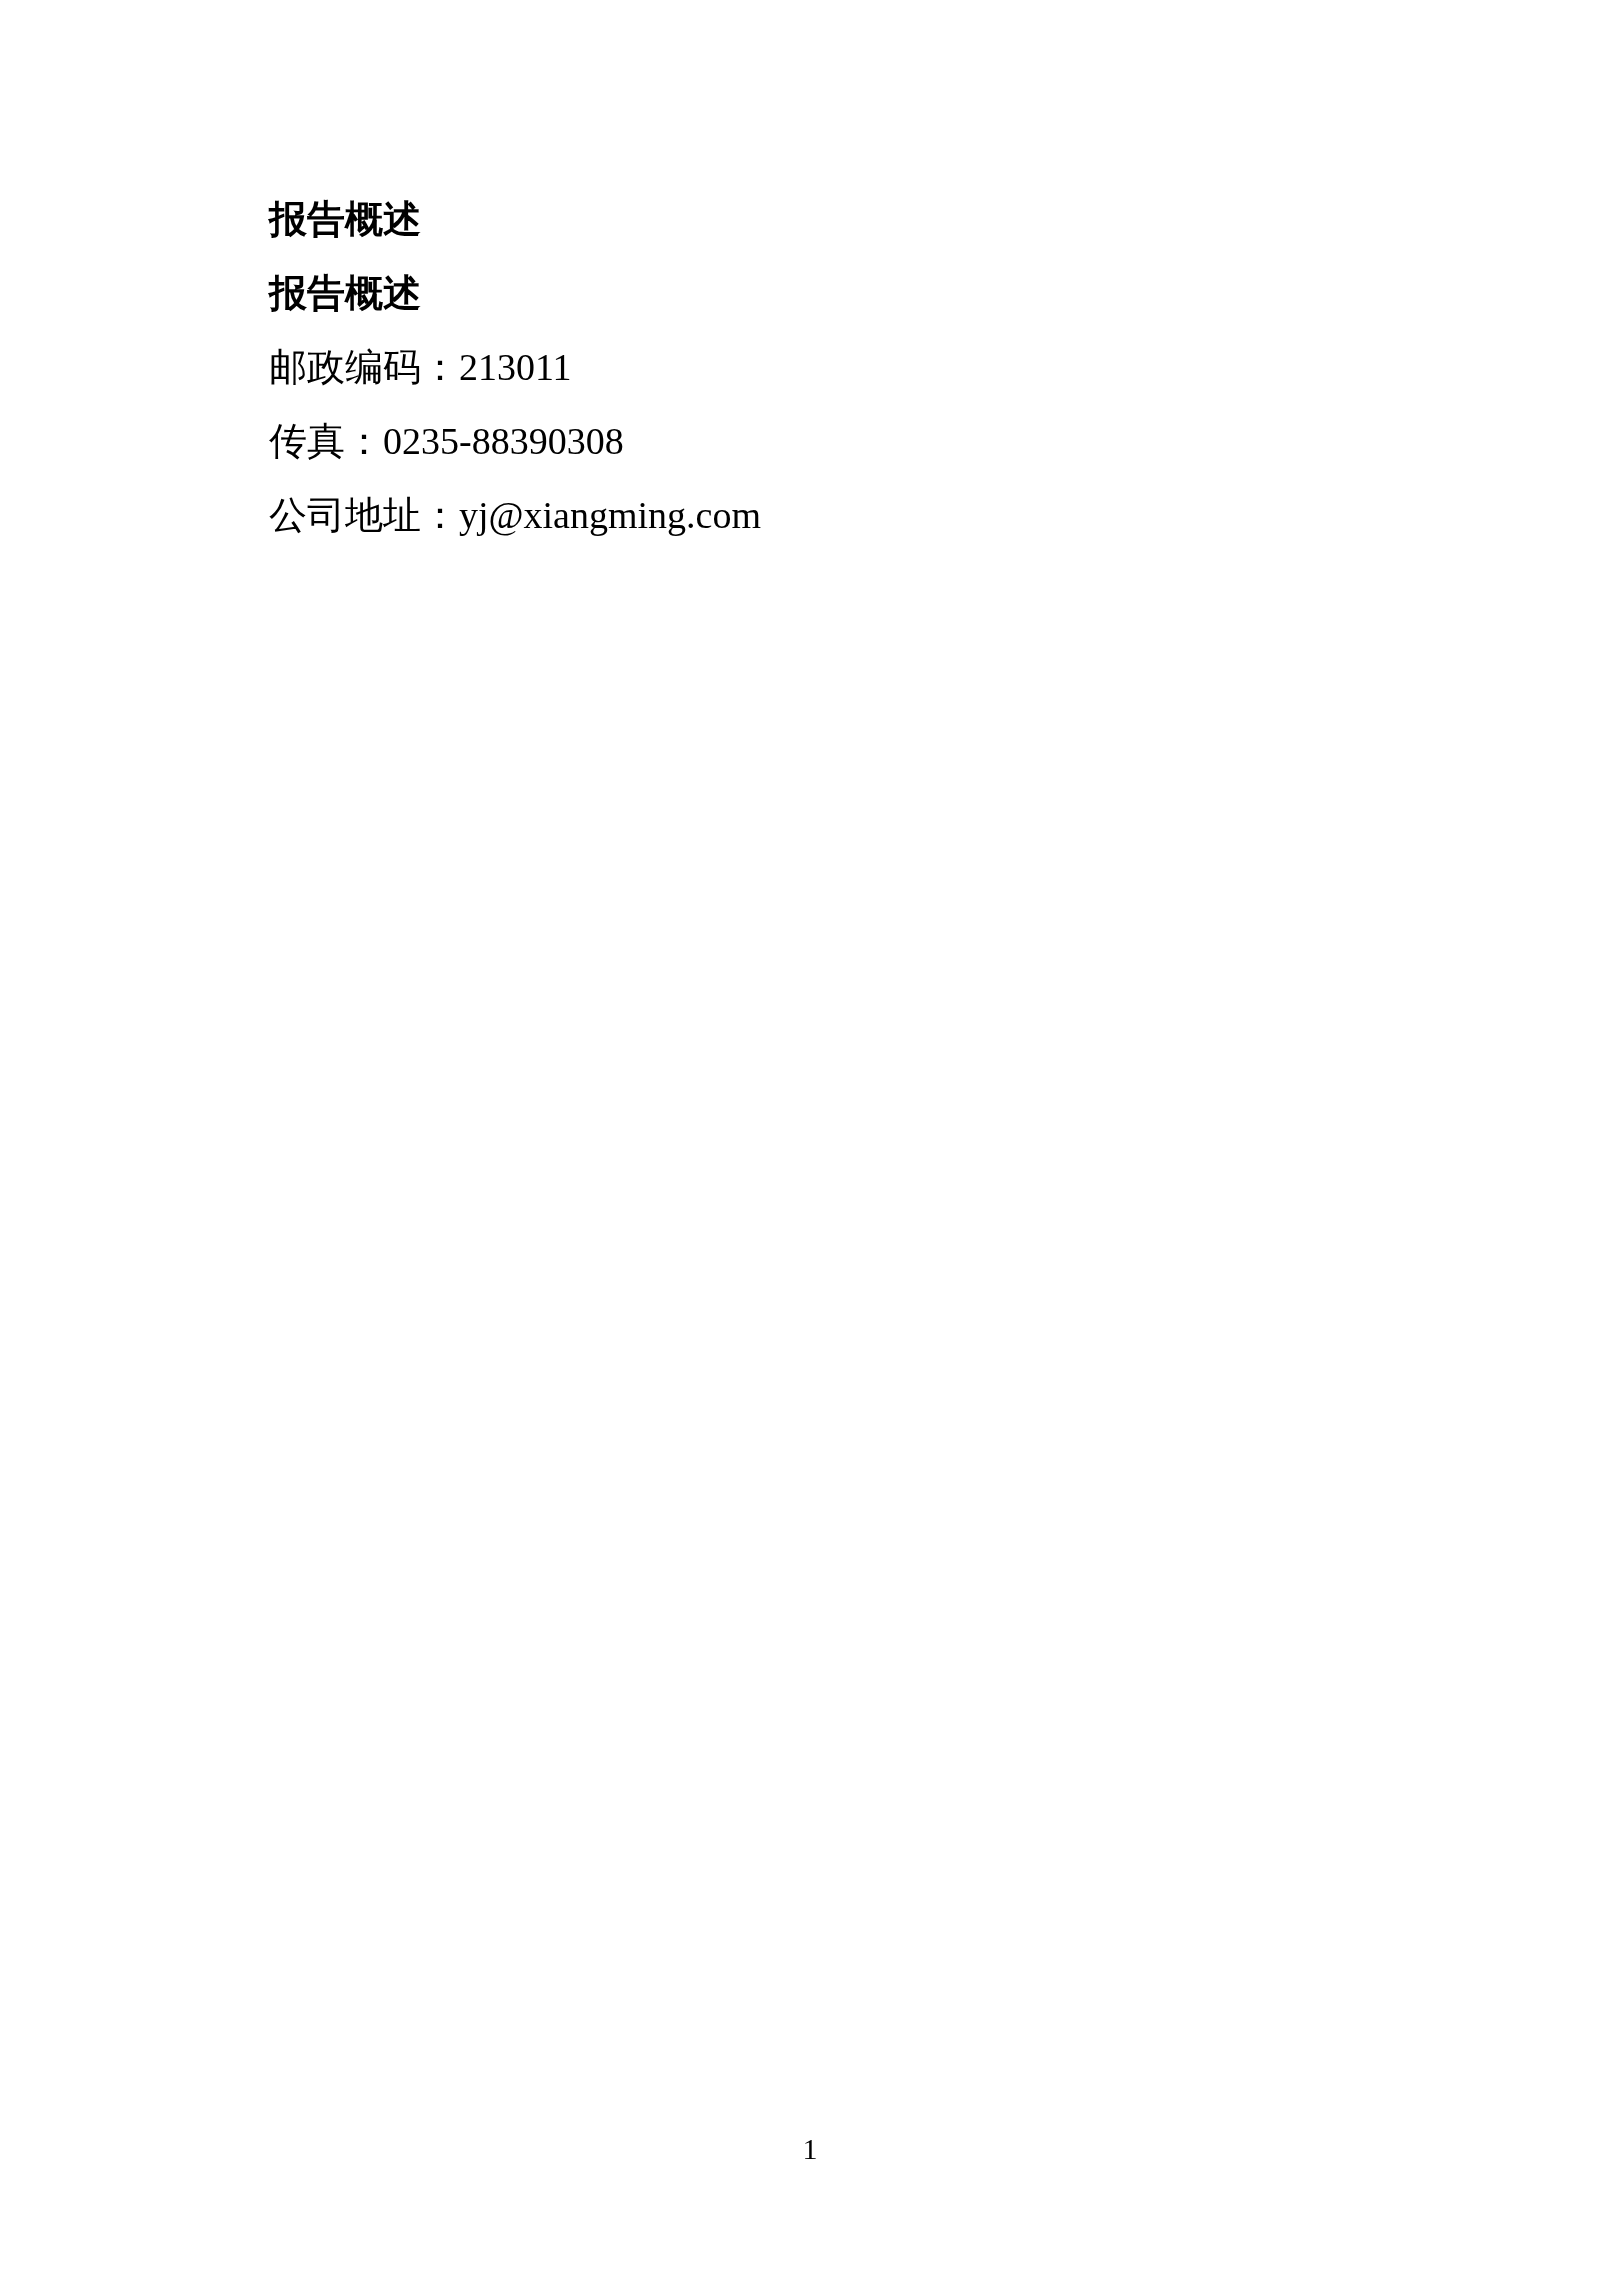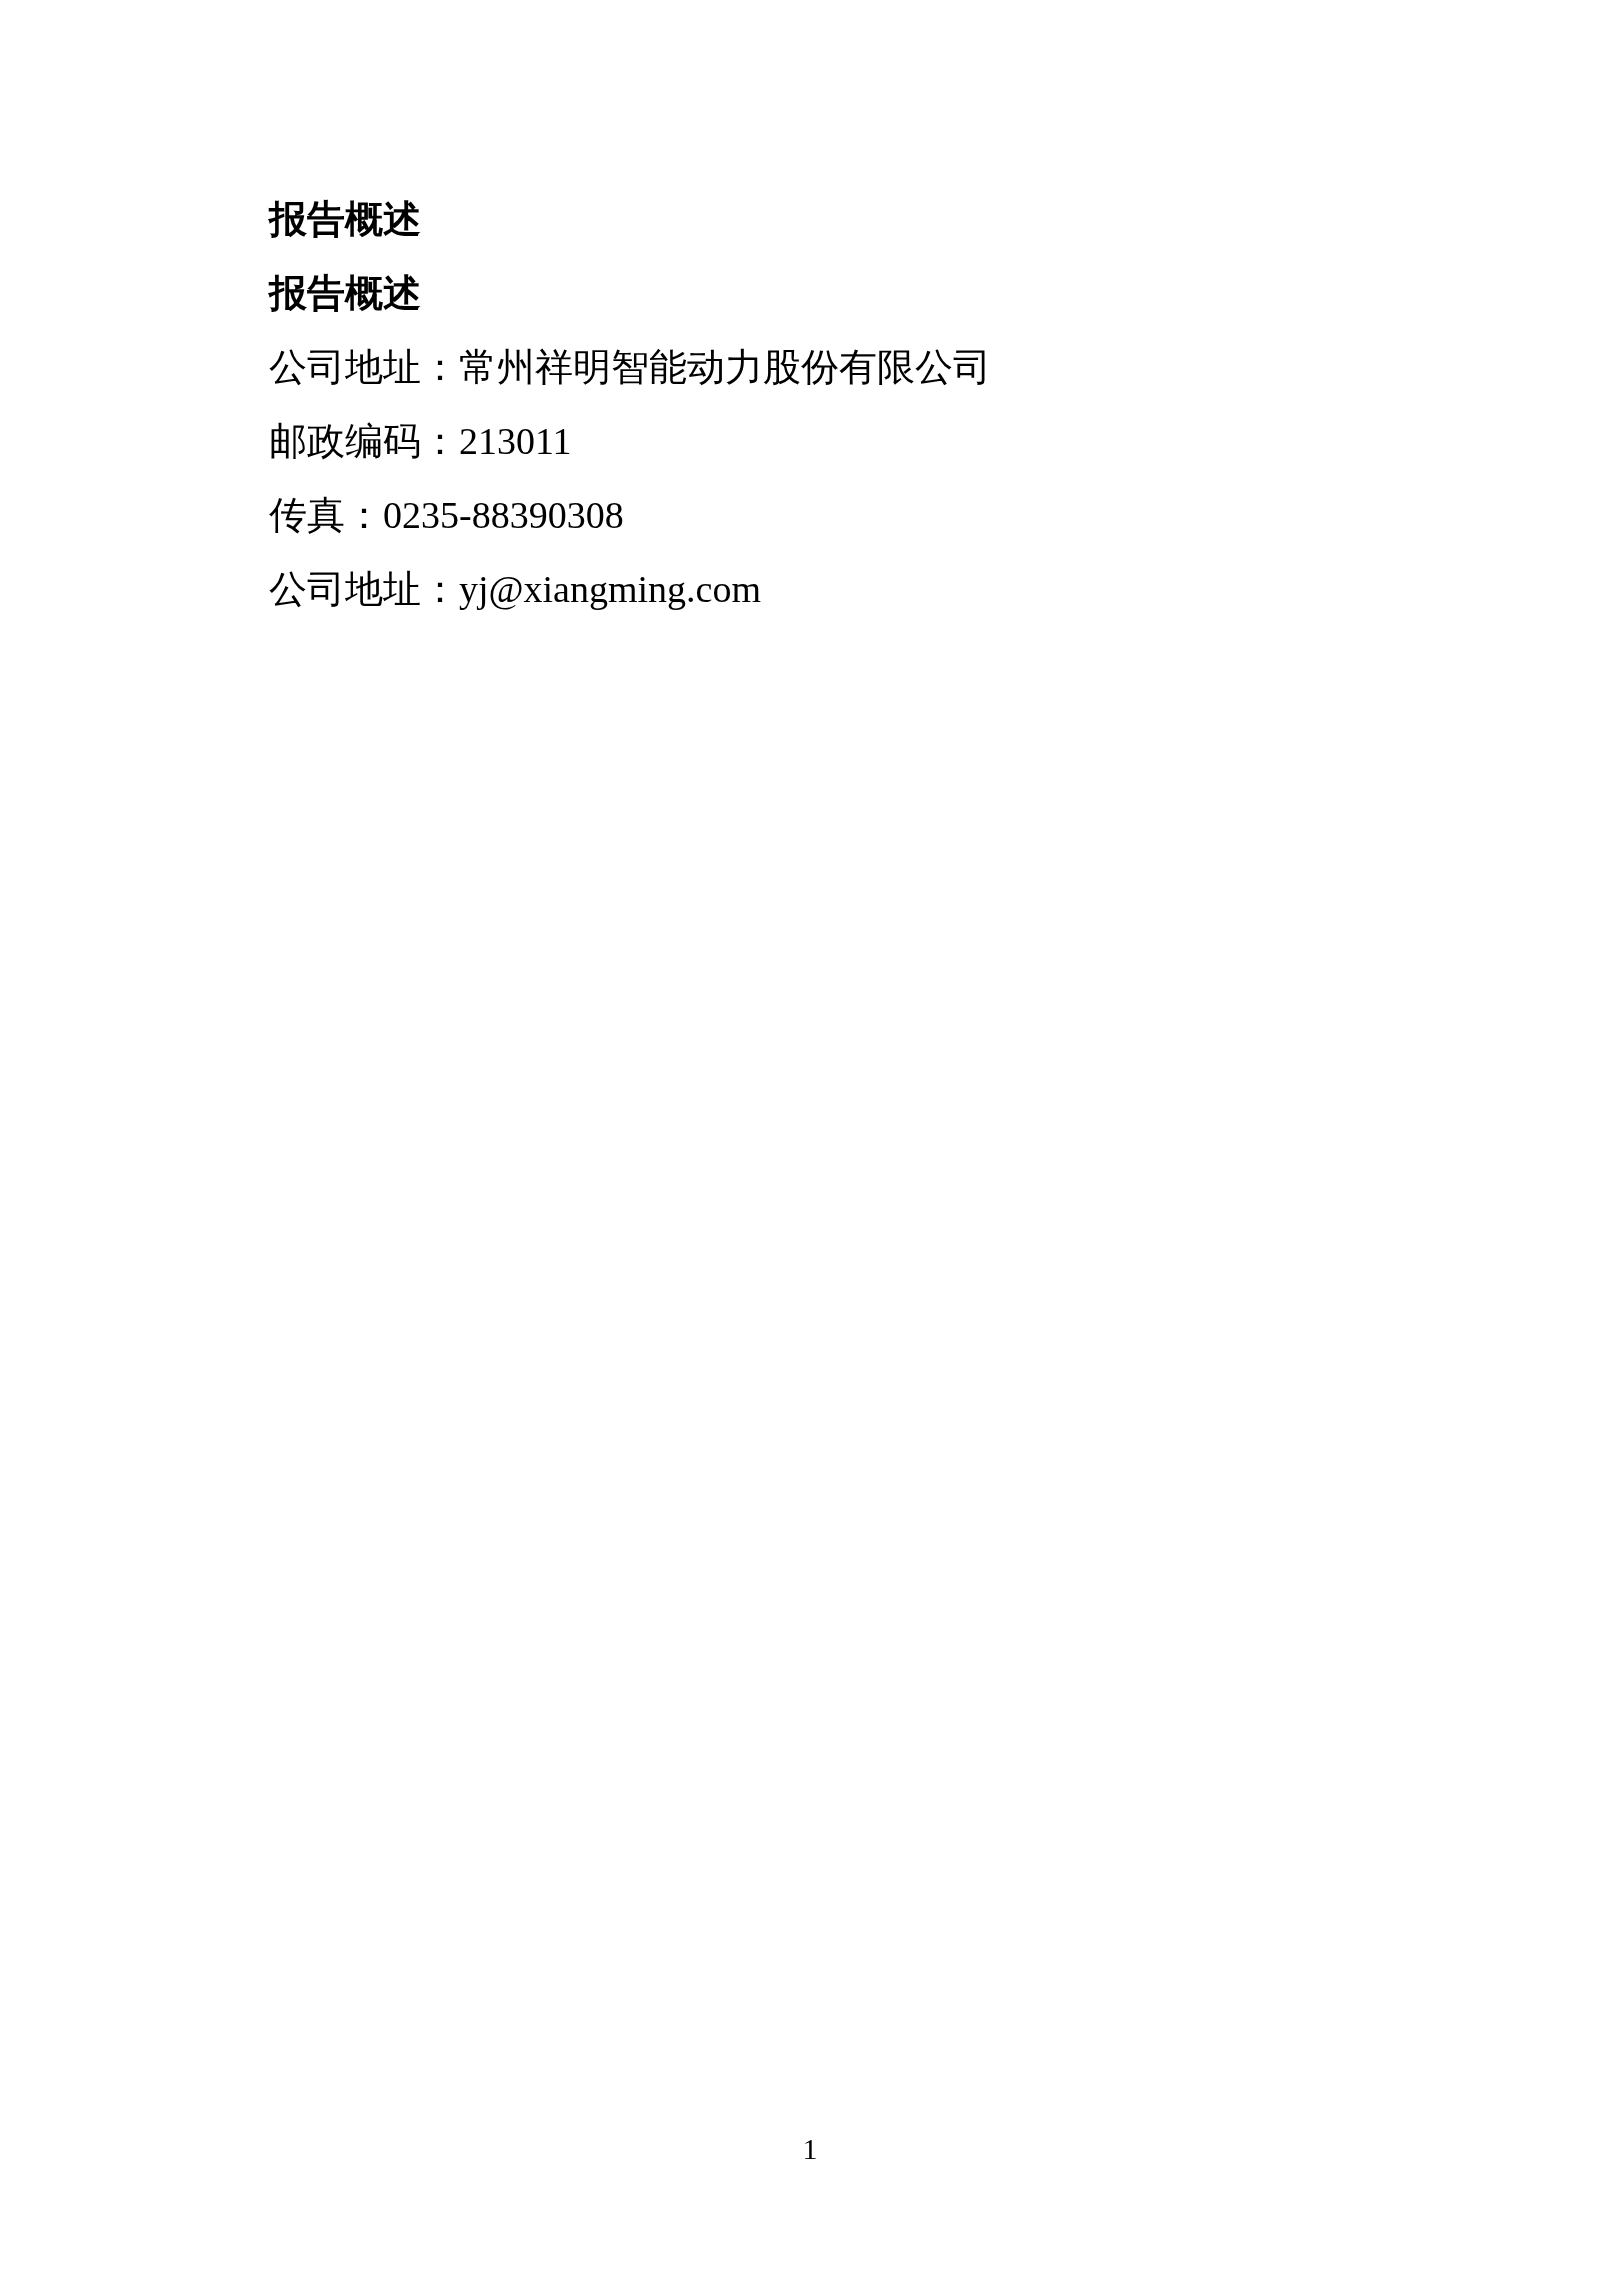--- a/index.html
+++ b/index.html
@@ -57,21 +57,20 @@
 
 <div class="page">
   <main class="content">
 
     <h2 class="section-heading">报告概述</h2>
 
 
     <h2 class="section-heading">报告概述</h2>
 
 
-    <p class="contact-line">公司地址：常州祥明智能动力股份有限公司</p>
 
     <p class="contact-line">邮政编码：213011</p>
 
 
     <p class="contact-line">传真：0235-88390308</p>
 
     <p class="contact-line">公司地址：yj@xiangming.com</p>
 
   </main>
 

